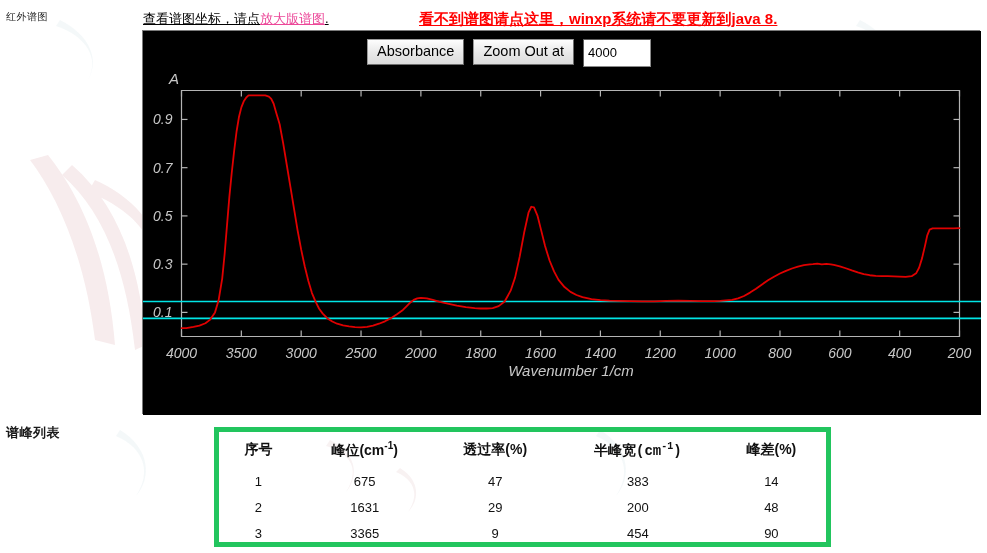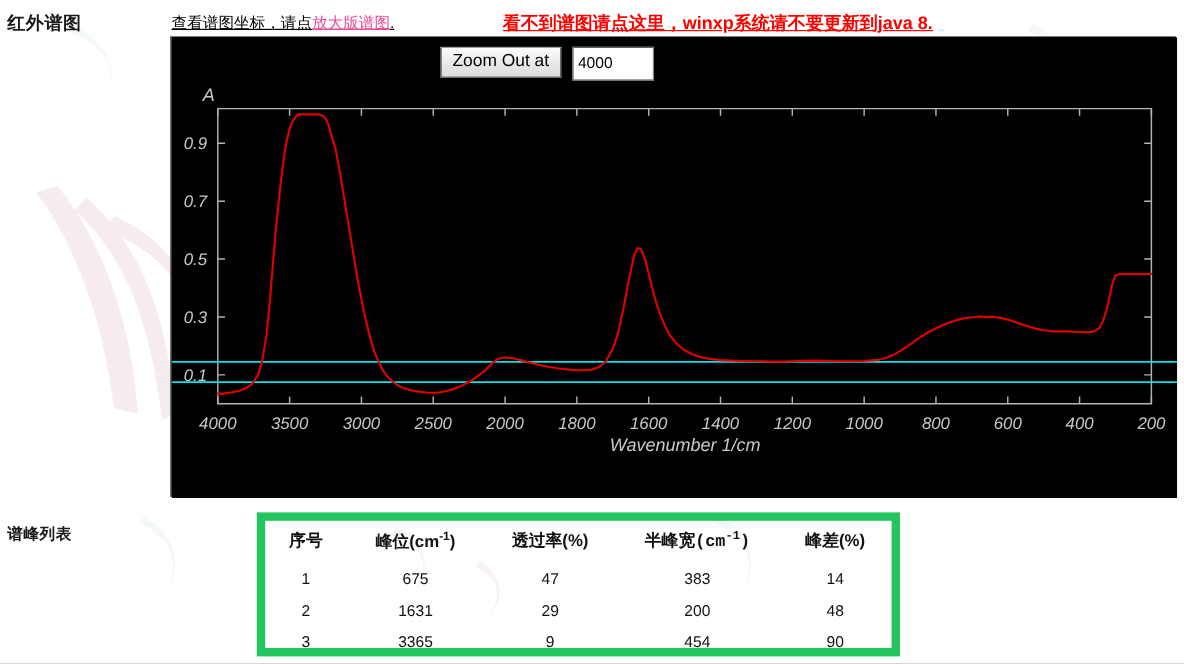--- a/index.html
+++ b/index.html
@@ -22,36 +22,35 @@
     inset: 0;
     pointer-events: none;
     z-index: 0;
   }
 
   
   #section-label-spectrum {
     position: absolute;
     left: 6px;
     top: 10px;
-    font-size: 15px;
+    font-size: 10px;
+    font-weight: normal;
+    color: #1a1a1a;
+    z-index: 3;
+    letter-spacing: 0.5px;
+  }
+  #section-label-peaklist {
+    position: absolute;
+    left: 6px;
+    top: 424px;
+    font-size: 13px;
     font-weight: bold;
     color: #1a1a1a;
     z-index: 3;
     letter-spacing: 0.5px;
-  }
-  #section-label-peaklist {
-    position: absolute;
-    left: 6px;
-    top: 424px;
-    font-size: 13px;
-    font-weight: bold;
-    color: #1a1a1a;
-    z-index: 3;
-    letter-spacing: 0.5px;
-    margin-top: 12px;
   }
 
   
   #coord-note {
     position: absolute;
     left: 143px;
     top: 10px;
     font-size: 13px;
     color: #000000;
     text-decoration: underline;
@@ -135,23 +134,23 @@
     width: 838px;
     height: 384px;
     display: block;
   }
 
   
   #peak-table-wrap {
     position: absolute;
     left: 214px;
     top: 427px;
-    width: 536px;
+    width: 617px;
     height: 120px;
-    border: 7px solid #22c55e;
+    border: 5px solid #22c55e;
     background: transparent;
     box-sizing: border-box;
     z-index: 3;
   }
   table#peak-table {
     width: 100%;
     border-collapse: collapse;
     font-size: 13px;
     color: #111111;
   }
@@ -286,20 +285,21 @@
         <line x1="0" x2="838" y1="270.52941176470586" y2="270.52941176470586" stroke="#00e5e5" stroke-width="1.6"></line>
         <line x1="0" x2="838" y1="287.4117647058824" y2="287.4117647058824" stroke="#00e5e5" stroke-width="1.6"></line>
       </g>
 
     <polyline id="spectrum-curve" fill="none" stroke="#e00000" stroke-width="1.8" stroke-linejoin="round" stroke-linecap="round" points="38.50,297.06 43.29,297.06 50.47,295.85 56.45,294.65 62.44,292.24 67.23,288.62 72.01,281.38 75.60,269.32 79.20,247.62 81.59,223.50 83.98,194.56 86.38,165.62 88.77,141.50 91.16,119.79 93.56,100.50 95.95,86.03 98.35,76.38 100.74,70.35 103.13,66.74 105.53,64.32 110.32,64.32 114.50,64.32 118.69,64.32 122.28,64.32 125.88,65.53 128.27,67.94 130.66,72.76 133.06,81.21 136.65,93.26 140.24,112.56 143.83,134.26 147.42,155.97 151.01,177.68 154.60,199.38 158.19,218.68 161.78,235.56 165.37,250.03 168.96,262.09 172.56,270.53 176.15,277.76 179.74,282.59 184.52,287.41 189.31,290.55 194.10,292.72 200.08,294.41 206.07,295.37 212.05,296.09 218.04,296.34 224.02,295.85 230.01,294.65 235.99,292.72 241.98,290.31 247.96,287.17 253.95,283.31 259.93,278.97 263.52,275.35 267.11,271.74 270.70,268.84 274.29,267.39 277.88,266.91 283.87,267.39 289.85,268.84 295.84,270.53 304.82,272.70 313.79,274.63 322.77,276.08 331.75,277.04 337.73,277.52 343.72,277.52 349.70,277.04 355.68,275.11 361.67,270.53 367.65,259.68 372.14,246.41 376.63,225.91 381.12,201.79 385.61,181.29 388.30,175.75 390.99,176.47 394.58,184.91 398.18,199.38 402.07,215.06 406.55,229.53 411.04,240.38 415.53,248.82 421.52,256.06 427.50,260.88 433.48,264.02 439.47,266.19 448.45,268.12 457.42,269.08 466.40,269.56 475.38,269.81 487.35,270.05 499.32,270.29 511.28,270.29 523.25,269.81 535.22,269.56 547.19,269.81 559.16,270.05 571.13,270.05 577.12,269.81 583.10,269.32 589.08,268.84 595.07,267.39 601.05,264.98 607.04,261.61 613.02,257.75 619.01,253.41 624.99,249.31 630.98,245.69 636.96,242.55 642.95,239.90 648.93,237.49 654.92,235.56 660.90,234.11 666.88,233.39 669.88,233.15 674.37,232.66 678.85,233.39 683.34,232.91 687.83,233.39 690.82,233.87 696.81,235.32 702.79,237.25 708.78,239.42 714.76,241.35 720.75,243.04 726.73,244.24 732.72,244.96 738.70,245.21 744.68,245.21 750.67,245.45 756.65,245.69 762.64,245.93 768.62,245.21 773.11,242.31 776.10,236.76 779.10,227.12 782.09,214.34 784.18,204.69 786.58,198.66 789.57,197.45 795.55,197.45 804.53,197.45 810.52,197.45 816.50,197.21"></polyline>
 
     <text id="x-axis-caption" x="428" y="345" fill="#c8c8c8" font-size="15" font-family="Liberation Sans, sans-serif" font-style="italic" text-anchor="middle">Wavenumber 1/cm</text>
   </svg>
 
   <div id="chart-toolbar">
+    <button class="tb-btn">Absorbance</button>
     <button class="tb-btn">Zoom Out at</button>
     <input id="zoom-value-input" type="text" value="4000" style="">
   </div>
 </div>
 
 <div id="peak-table-wrap">
   <table id="peak-table">
     <thead>
       <tr>
         <th class="col-idx">

